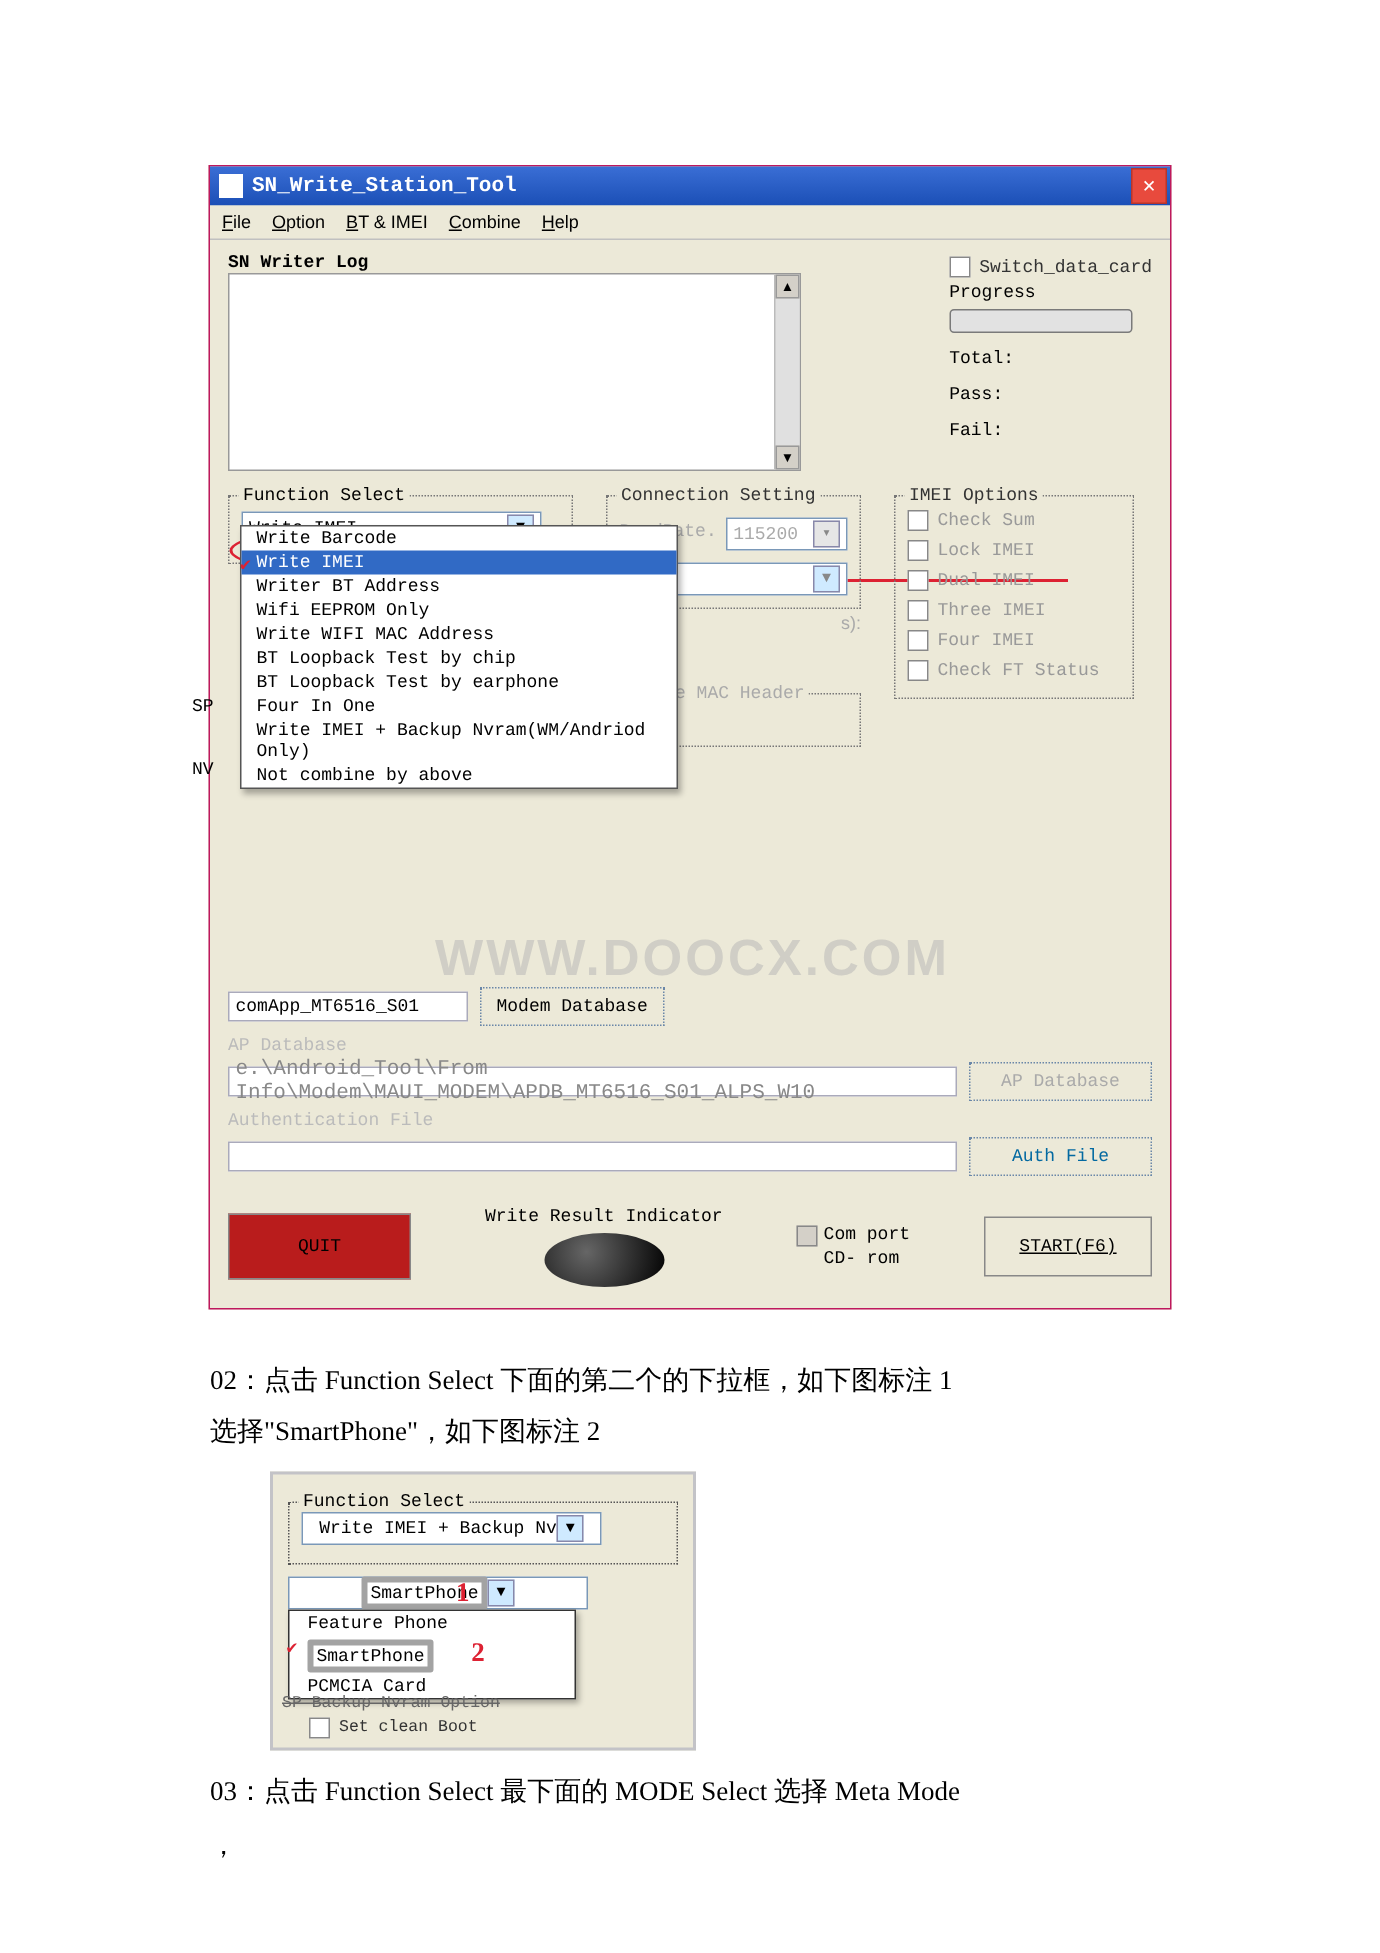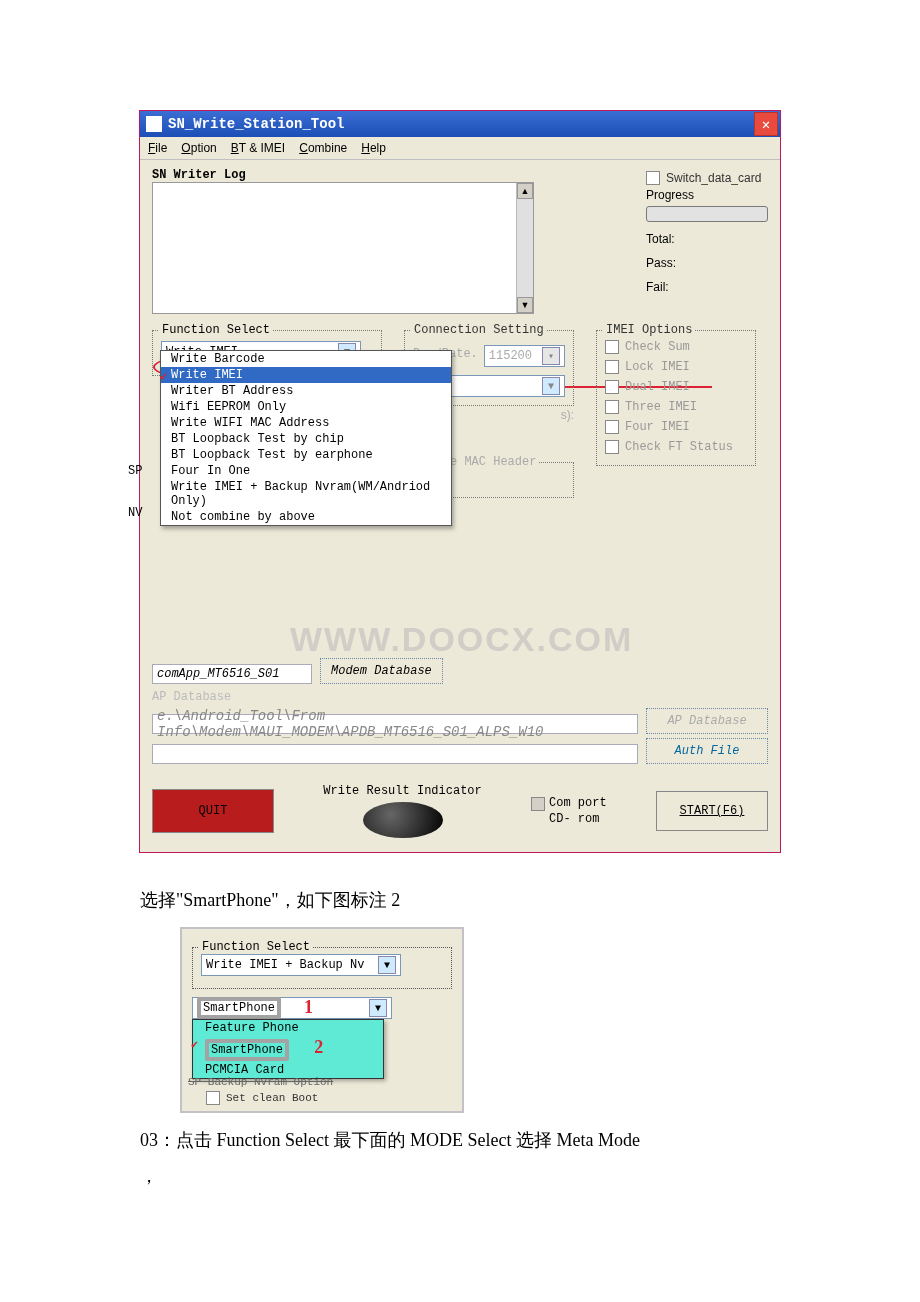--- a/index.html
+++ b/index.html
@@ -74,21 +74,21 @@
     width: 380px; height: 130px;
     background:#fff; border:1px solid #999;
     position:relative;
   }
   .scroll-v {
     position:absolute; right:0; top:0; width:16px; height:100%;
     background:#e0e0e0; border-left:1px solid #bbb;
   }
   .scroll-btn { width:14px; height:14px; background:#d4d0c8; border:1px solid #999; margin:0 auto; display:flex; align-items:center; justify-content:center; font-size:9px; }
   .right-stats {
-    font-family:Liberation Sans, sans-serif;
+    font-family:Liberation Mono, monospace;
     padding-top:0;
     margin-left:46px;
   }
   .check-line { display:flex; align-items:center; gap:6px; color:#333; line-height:20px; }
   .chk { width:12px;height:12px;border:1px solid #888;background:#fff;display:inline-block; }
   .progress-bar { width:120px;height:14px;border:1px solid #7a7a7a;background:#e2e2e2;margin:4px 0 8px 0;border-radius:3px; }
   .mid-row { display:flex; gap:22px; margin-top:10px; }
   .func-select { width: 230px; position:relative; }
   .dropdown {
     width: 190px; height:20px; border:1px solid #7a98b8; background:#fff;
@@ -113,21 +113,21 @@
   }
   .circ2-wrap { position:relative; }
   .circ2-wrap .tick { position:absolute; left:-1px; top:2px; color:#d23; font-weight:bold;}
   .line-red { border:0; border-top:2px solid #d23; width:360px; position:absolute; top:56px; left:200px; }
   .conn-set { width:170px; color:#888; }
   .conn-row { display:flex; gap:6px; margin-top:4px; align-items:center; justify-content:space-between;}
   .faint { color:#aaa; }
   .imei-opts { width:160px; font-family:"Courier New", monospace; }
   .imei-opts .check-line { color:#999;}
   .label-faint { color:#bbb; font-family:"Courier New", monospace;}
-  .db-line { display:flex; align-items:flex-end; gap:8px; margin-top:4px;font-style:italic;}
+  .db-line { display:flex; align-items:center; gap:8px; margin-top:4px;}
   .input-box { flex:1; height:18px; border:1px solid #aab; background:#fff; font-family:"Courier New", monospace; padding:0 4px; display:flex; align-items:center;}
   .btn {
     height: 24px; padding:0 10px; min-width:100px;
     border:1px dotted #6a87a8; background:#ece9d8;
     font-family:"Courier New", monospace;
     display:inline-flex; align-items:center; justify-content:center;
   }
   .bottom-row { display:flex; align-items:center; gap:18px; margin-top:20px; justify-content:space-between;}
   .quit-btn {
     width:120px; height:42px; border:1px solid #888; background:#b91c1c;
@@ -168,24 +168,24 @@
     padding: 12px 10px 6px 10px;
     font-family:"Courier New", monospace;
     font-size:12px;
     position:relative;
   }
   .fragment .fieldset { border:1px dotted #555; }
   .fragment .legend { background:#ece9d8; }
   .frag-sel-wrap{ position:relative; margin-top:8px; }
   .frag-dd {
     width: 190px; height:20px; border:1px solid #7a98b8; background:#fff;
-    display:flex;align-items:center;justify-content:space-between;padding:0 4px;
+    display:flex;align-items:center;justify-content:center;padding:0 4px;
   }
   .frag-open {
-    position:absolute; top:22px; left:0; width:190px; background:#5eead4; border:1px solid #333;
+    position:absolute; top:22px; left:0; width:190px; background:#ffffff; border:1px solid #333;
     box-shadow:2px 2px 4px rgba(0,0,0,.3);
   }
   .frag-open div { padding:1px 12px; }
   .red-box { border:4px solid #a3a3a3; padding:0 2px; display:inline-block; border-radius:2px;}
   .red-num { color:#d23; font-size:18px; font-weight:600; font-family:"Times New Roman",serif; }
   .frag-tick { color:#d23; position:absolute; left:-2px; }
   .frag-bottom {
     position:absolute; bottom:3px; left:6px; font-size:11px; color:#333; width:240px;
   }
 </style>
@@ -336,20 +336,21 @@
       <div class="label-faint" style="margin-top:6px">AP Database</div>
       <div class="db-line">
         <div class="input-box" style="font-size:14px; color:#888;">
             <span>e.\Android_Tool\From Info\Modem\MAUI_MODEM\APDB_MT6516_S01_ALPS_W10</span>
           </div>
         <div class="btn" style="color:#aaa">
             <span>AP Database</span>
           </div>
       </div>
 
+      <div class="label-faint" style="margin-top:6px">Authentication File</div>
       <div class="db-line">
         <div class="input-box"></div>
         <div class="btn" style="color:#0369a1">
             <span>Auth File</span>
           </div>
       </div>
     </div>
 
     <div class="bottom-row">
       <div class="quit-btn">
@@ -367,20 +368,21 @@
         </div>
       </div>
       <div class="start-btn">
           <span>START(F6)</span>
         </div>
     </div>
   </div>
 </div>
 
 <div class="caption">
+  <div>02：点击 Function Select 下面的第二个的下拉框，如下图标注 1</div>
   <div>选择"SmartPhone"，如下图标注 2</div>
 </div>
 
 <div class="fragment">
   <div class="fieldset" style="height:26px;">
     <span class="legend">Function Select</span>
     <div class="frag-dd">
       <span>Write IMEI + Backup Nv</span>
       <span class="dd-arrow">▼</span>
     </div>

